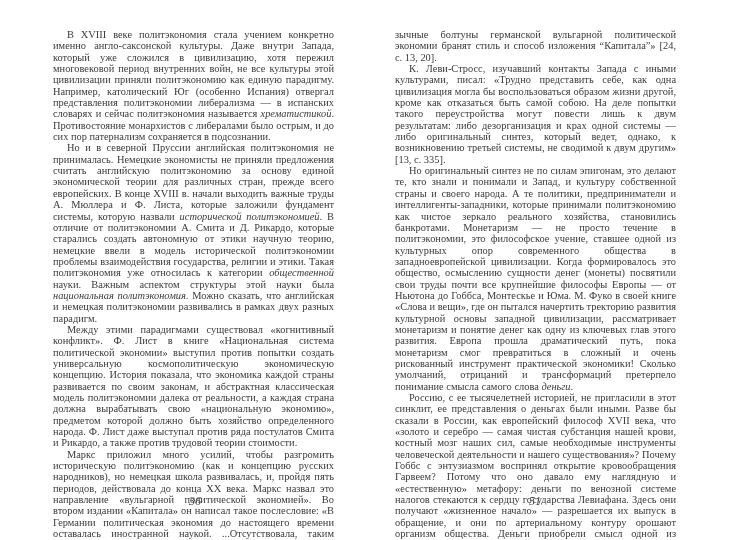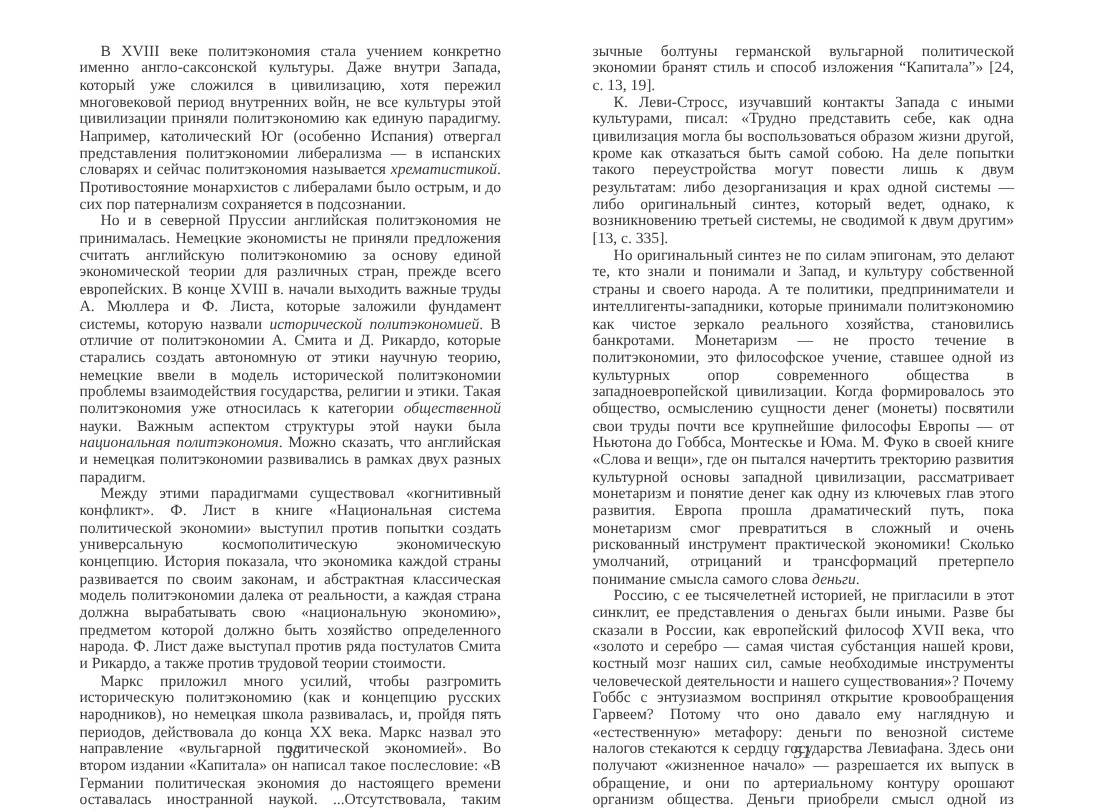--- a/index.html
+++ b/index.html
@@ -29,20 +29,20 @@
     <p><span>В XVIII веке политэкономия стала учением конкретно именно англо-саксонской культуры. Даже внутри Запада, который уже сложился в цивилизацию, хотя пережил многовековой период внутренних войн, не все культуры этой цивилизации приняли политэкономию как единую парадигму. Например, католический Юг (особенно Испания) отвергал представления политэкономии либерализма — в испанских словарях и сейчас политэкономия называется </span><span class="it">хрематистикой</span><span>. Противостояние монархистов с либералами было острым, и до сих пор патернализм сохраняется в подсознании.</span></p>
     <p><span>Но и в северной Пруссии английская политэкономия не принималась. Немецкие экономисты не приняли предложения считать английскую политэкономию за основу единой экономической теории для различных стран, прежде всего европейских. В конце XVIII в. начали выходить важные труды А. Мюллера и Ф. Листа, которые заложили фундамент системы, которую назвали </span><span class="it">исторической политэкономией</span><span>. В отличие от политэкономии А. Смита и Д. Рикардо, которые старались создать автономную от этики научную теорию, немецкие ввели в модель исторической политэкономии проблемы взаимодействия государства, религии и этики. Такая политэкономия уже относилась к категории </span><span class="it">общественной</span><span> науки. Важным аспектом структуры этой науки была </span><span class="it">национальная политэкономия</span><span>. Можно сказать, что английская и немецкая политэкономии развивались в рамках двух разных парадигм.</span></p>
     <p><span>Между этими парадигмами существовал «когнитивный конфликт». Ф. Лист в книге «Национальная система политической экономии» выступил против попытки создать универсальную космополитическую экономическую концепцию. История показала, что экономика каждой страны развивается по своим законам, и абстрактная классическая модель политэкономии далека от реальности, а каждая страна должна вырабатывать свою «национальную экономию», предметом которой должно быть хозяйство определенного народа. Ф. Лист даже выступал против ряда постулатов Смита и Рикардо, а также против трудовой теории стоимости.</span></p>
     <p><span>Маркс приложил много усилий, чтобы разгромить историческую политэкономию (как и концепцию русских народников), но немецкая школа развивалась, и, пройдя пять периодов, действовала до конца XX века. Маркс назвал это направление «вульгарной политической экономией». Во втором издании «Капитала» он написал такое послесловие: «В Германии политическая экономия до настоящего времени оставалась иностранной наукой. ...Отсутствовала, таким образом, жизненная почва для политической экономии. Последняя импортировалась из Англии и Франции в виде готового товара; немецкие профессора политической экономии оставались учениками. Теоретическое выражение чужой действительности превратилось в их руках в собрание догм, которые они толковали в духе окружающего их мелкобуржуазного мира, т.е. превратно. ...Косноя-</span></p>
   </div>
   <div class="page-num">36</div>
 </div>
 
 <div class="page page-right">
   <div class="text-block">
-    <p class="cont"><span>зычные болтуны германской вульгарной политической экономии бранят стиль и способ изложения “Капитала”» [24, с. 13, 19].</span></p>
+    <p class="cont"><span>зычные болтуны германской вульгарной политической экономии бранят стиль и способ изложения “Капитала”» [24, с. 13, 20].</span></p>
     <p><span>К. Леви-Стросс, изучавший контакты Запада с иными культурами, писал: «Трудно представить себе, как одна цивилизация могла бы воспользоваться образом жизни другой, кроме как отказаться быть самой собою. На деле попытки такого переустройства могут повести лишь к двум результатам: либо дезорганизация и крах одной системы — либо оригинальный синтез, который ведет, однако, к возникновению третьей системы, не сводимой к двум другим» [13, с. 335].</span></p>
     <p><span>Но оригинальный синтез не по силам эпигонам, это делают те, кто знали и понимали и Запад, и культуру собственной страны и своего народа. А те политики, предприниматели и интеллигенты-западники, которые принимали политэкономию как чистое зеркало реального хозяйства, становились банкротами. Монетаризм — не просто течение в политэкономии, это философское учение, ставшее одной из культурных опор современного общества в западноевропейской цивилизации. Когда формировалось это общество, осмыслению сущности денег (монеты) посвятили свои труды почти все крупнейшие философы Европы — от Ньютона до Гоббса, Монтескье и Юма. М. Фуко в своей книге «Слова и вещи», где он пытался начертить тректорию развития культурной основы западной цивилизации, рассматривает монетаризм и понятие денег как одну из ключевых глав этого развития. Европа прошла драматический путь, пока монетаризм смог превратиться в сложный и очень рискованный инструмент практической экономики! Сколько умолчаний, отрицаний и трансформаций претерпело понимание смысла самого слова </span><span class="it">деньги</span><span>.</span></p>
     <p><span>Россию, с ее тысячелетней историей, не пригласили в этот синклит, ее представления о деньгах были иными. Разве бы сказали в России, как европейский философ XVII века, что «золото и серебро — самая чистая субстанция нашей крови, костный мозг наших сил, самые необходимые инструменты человеческой деятельности и нашего существования»? Почему Гоббс с энтузиазмом воспринял открытие кровообращения Гарвеем? Потому что оно давало ему наглядную и «естественную» метафору: деньги по венозной системе налогов стекаются к сердцу государства Левиафана. Здесь они получают «жизненное начало» — разрешается их выпуск в обращение, и они по артериальному контуру орошают организм общества. Деньги приобрели смысл одной из важнейших знаковых систем Запада, стали представлять людей, явления, общественные институты. Порожденные в ходе этой эволюции культурные стереотипы появляются и сегодня на Западе на каждом шагу, в самой обыденной обстановке.</span></p>
 
   </div>
   <div class="page-num">51</div>
 </div>
 
 </body></html>

